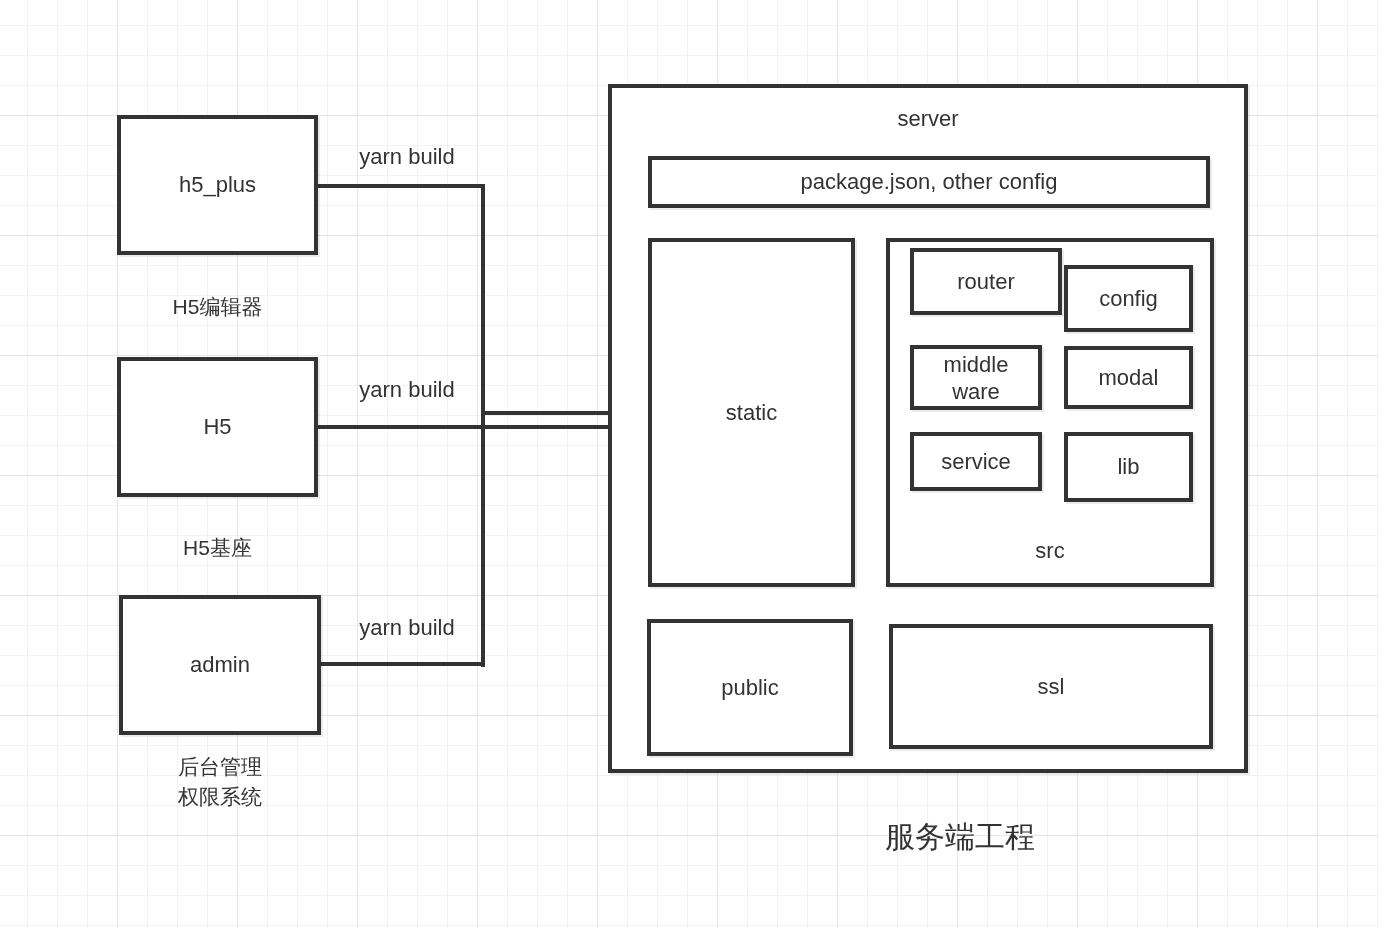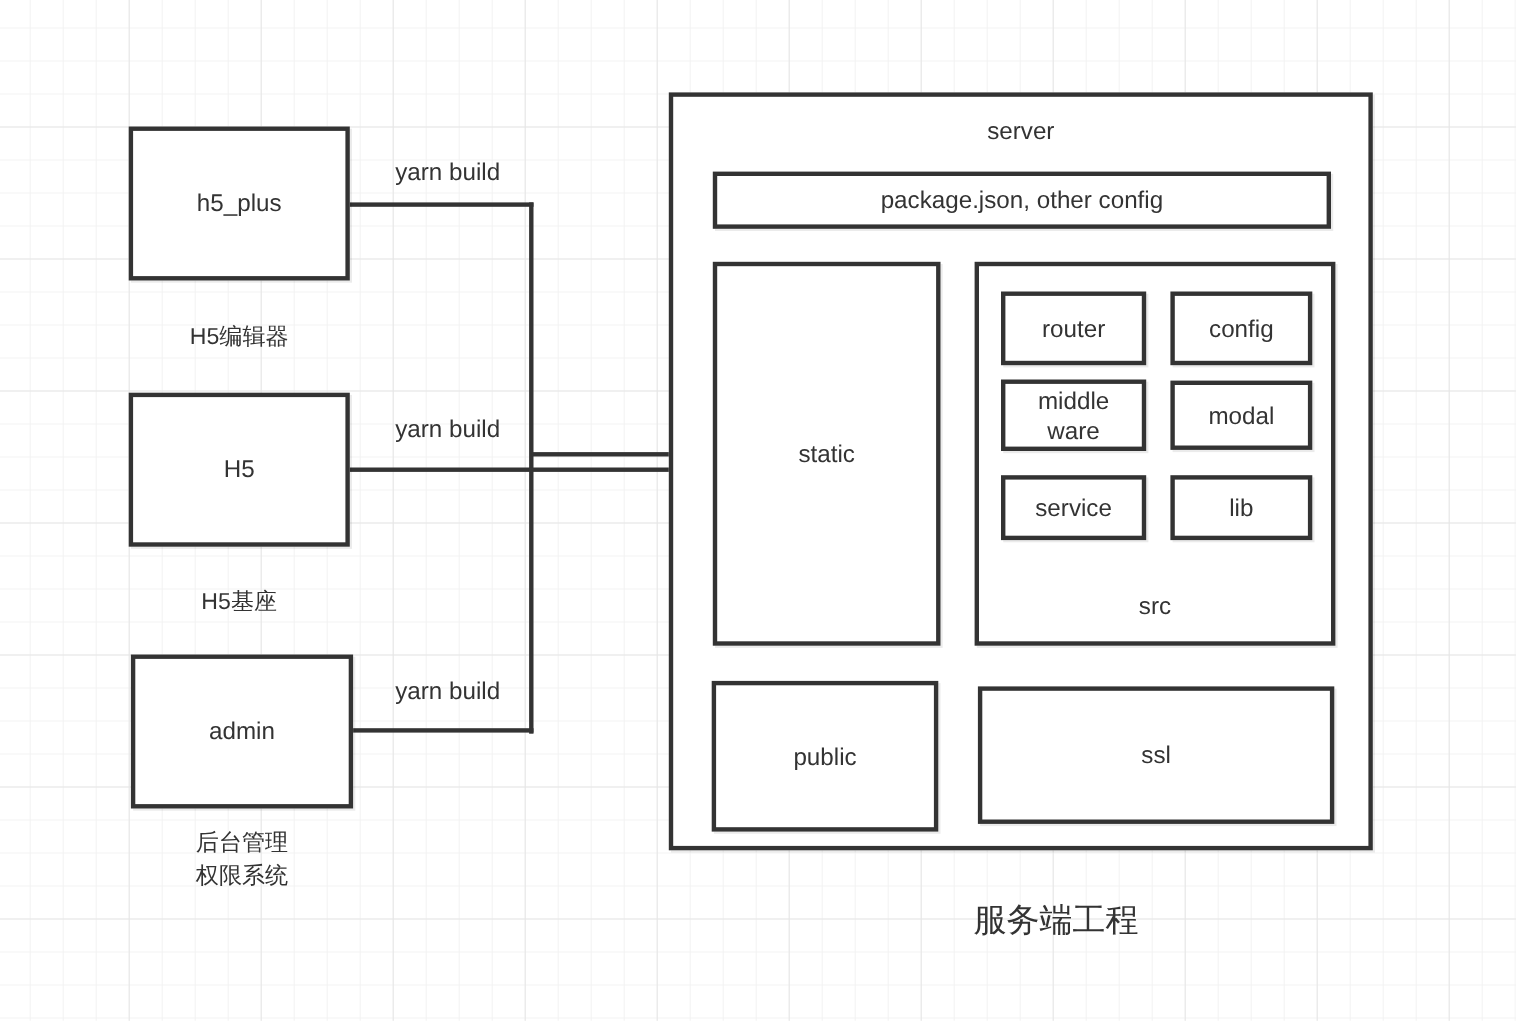--- a/index.html
+++ b/index.html
@@ -103,27 +103,27 @@
 权限系统</div>
 
   <div class="container-node" style="left:608px; top:84px; width:640px; height:689px;"></div>
   <div class="label" style="left:608px; top:104px; width:640px; font-size:22px;">server</div>
 
   <div class="node" style="left:648px; top:156px; width:562px; height:52px;">package.json, other config</div>
 
   <div class="node" style="left:648px; top:238px; width:207px; height:349px;">static</div>
 
   <div class="container-node" style="left:886px; top:238px; width:328px; height:349px;"></div>
-  <div class="node" style="left:910px; top:265px; width:132px; height:67px;">router</div>
+  <div class="node" style="left:910px; top:248px; width:152px; height:67px;">router</div>
   <div class="node" style="left:1064px; top:265px; width:129px; height:67px;">config</div>
   <div class="node multiline" style="left:910px; top:345px; width:132px; height:65px;">middle
 ware</div>
   <div class="node" style="left:1064px; top:346px; width:129px; height:63px;">modal</div>
   <div class="node" style="left:910px; top:432px; width:132px; height:59px;text-align:center;">service</div>
-  <div class="node" style="left:1064px; top:432px; width:129px; height:59px;">lib</div>
+  <div class="node" style="left:1064px; top:432px; width:129px; height:70px;">lib</div>
   <div class="label" style="left:886px; top:536px; width:328px; font-size:22px;">src</div>
 
   <div class="node" style="left:647px; top:619px; width:206px; height:137px;">public</div>
   <div class="node" style="left:889px; top:624px; width:324px; height:125px;">ssl</div>
 
   <div class="label" style="left:620px; top:822px; width:680px; font-size:30px;">服务端工程</div>
 
 </div>
 
 </body></html>

